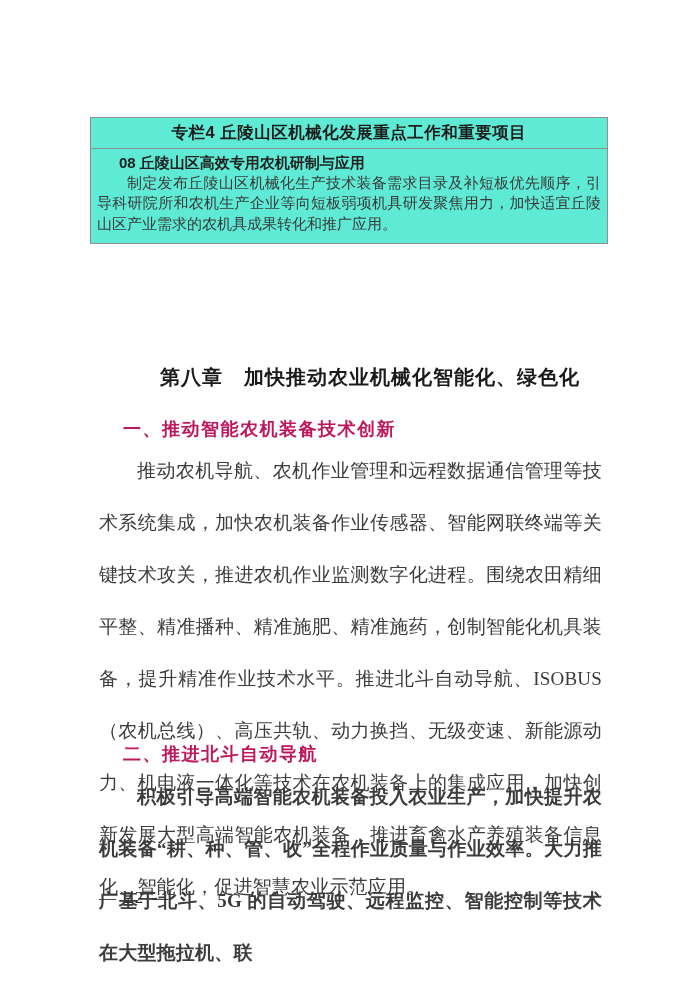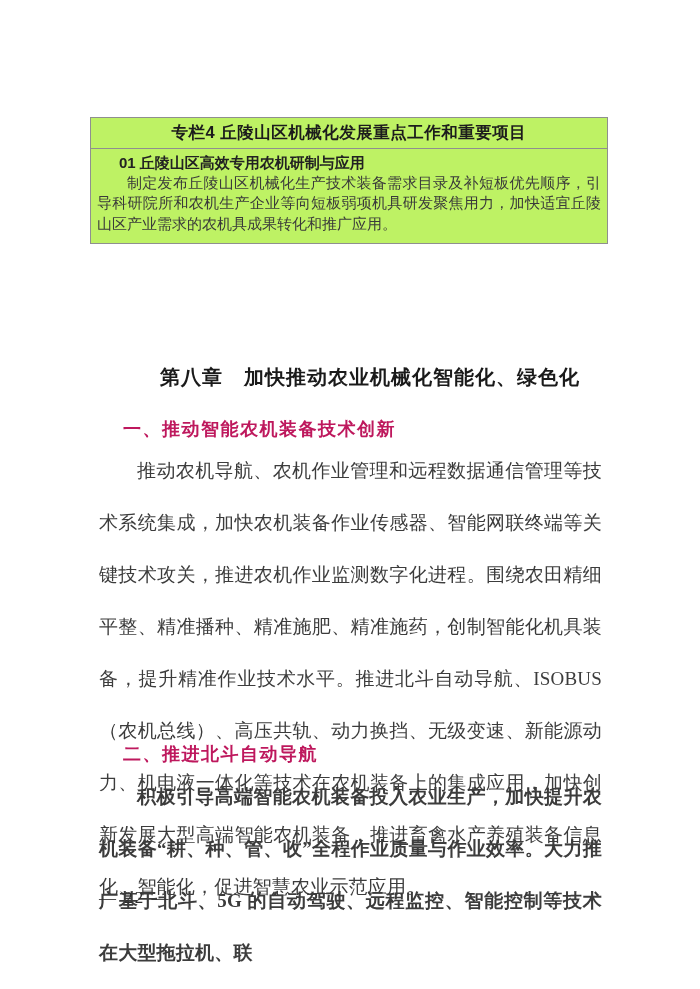--- a/index.html
+++ b/index.html
@@ -17,21 +17,21 @@
     color: #333333;
   }
 
   
   .column-box {
     position: absolute;
     left: 90px;
     top: 117px;
     width: 516px;
     border: 1px solid #8f8f8f;
-    background: #bef264;
+    background: #5eead4;
   }
   .box-title-row {
     height: 30px;
     border-bottom: 1px solid #8f8f8f;
     display: flex;
     align-items: center;
     justify-content: center;
   }
   .box-title {
     font-family: "Liberation Sans", sans-serif;
@@ -119,21 +119,21 @@
 </head>
 <body>
 
 <div class="page">
 
   <div class="column-box">
     <div class="box-title-row">
       <span class="box-title">专栏4 丘陵山区机械化发展重点工作和重要项目</span>
     </div>
     <div class="box-body">
-      <p class="box-item-heading">01 丘陵山区高效专用农机研制与应用</p>
+      <p class="box-item-heading">08 丘陵山区高效专用农机研制与应用</p>
       <p class="box-item-body">制定发布丘陵山区机械化生产技术装备需求目录及补短板优先顺序，引导科研院所和农机生产企业等向短板弱项机具研发聚焦用力，加快适宜丘陵山区产业需求的农机具成果转化和推广应用。</p>
     </div>
   </div>
 
   <div class="chapter-title">第八章　加快推动农业机械化智能化、绿色化</div>
 
   <div class="section-heading first">一、推动智能农机装备技术创新</div>
   <p class="body-para first">推动农机导航、农机作业管理和远程数据通信管理等技术系统集成，加快农机装备作业传感器、智能网联终端等关键技术攻关，推进农机作业监测数字化进程。围绕农田精细平整、精准播种、精准施肥、精准施药，创制智能化机具装备，提升精准作业技术水平。推进北斗自动导航、ISOBUS（农机总线）、高压共轨、动力换挡、无级变速、新能源动力、机电液一体化等技术在农机装备上的集成应用，加快创新发展大型高端智能农机装备，推进畜禽水产养殖装备信息化、智能化，促进智慧农业示范应用。</p>
 
   <div class="section-heading second">二、推进北斗自动导航</div>

